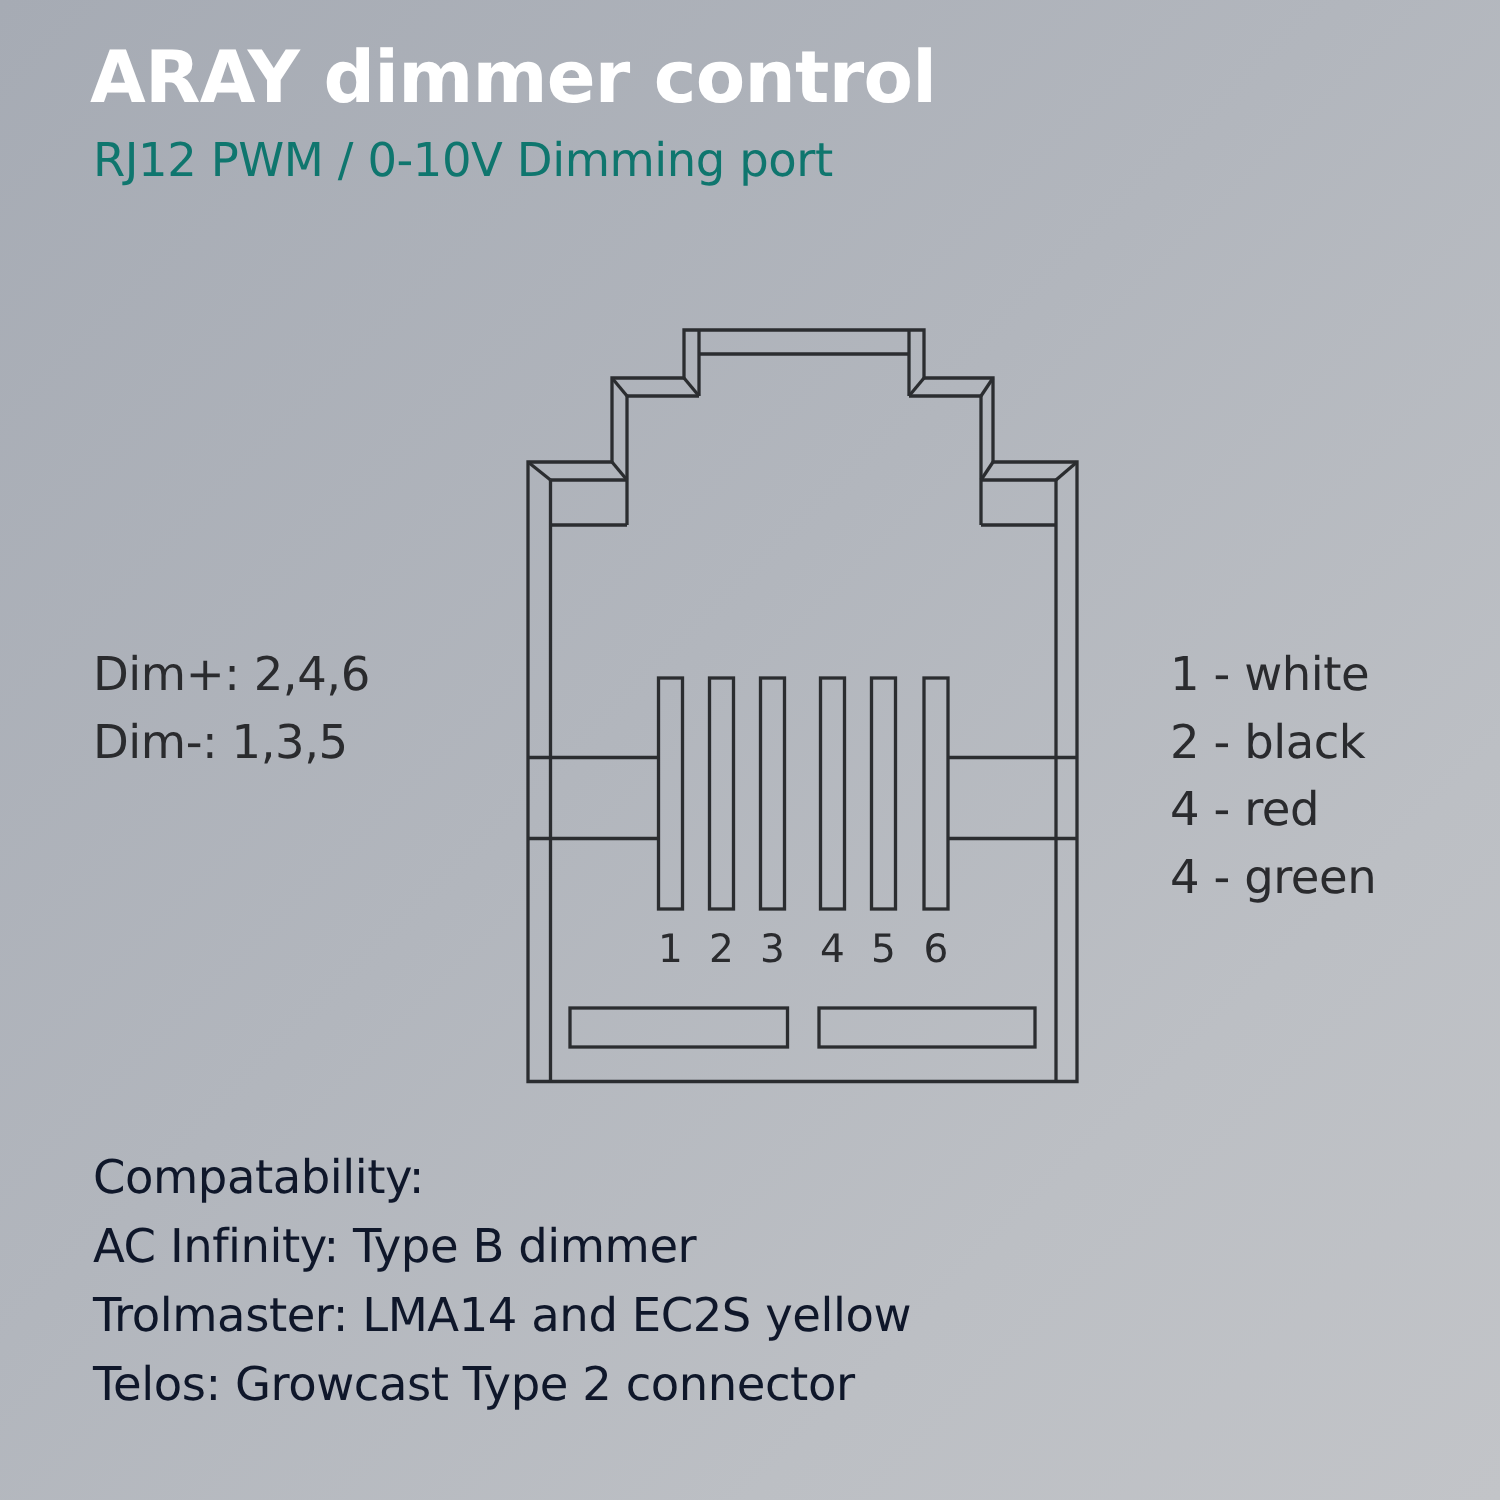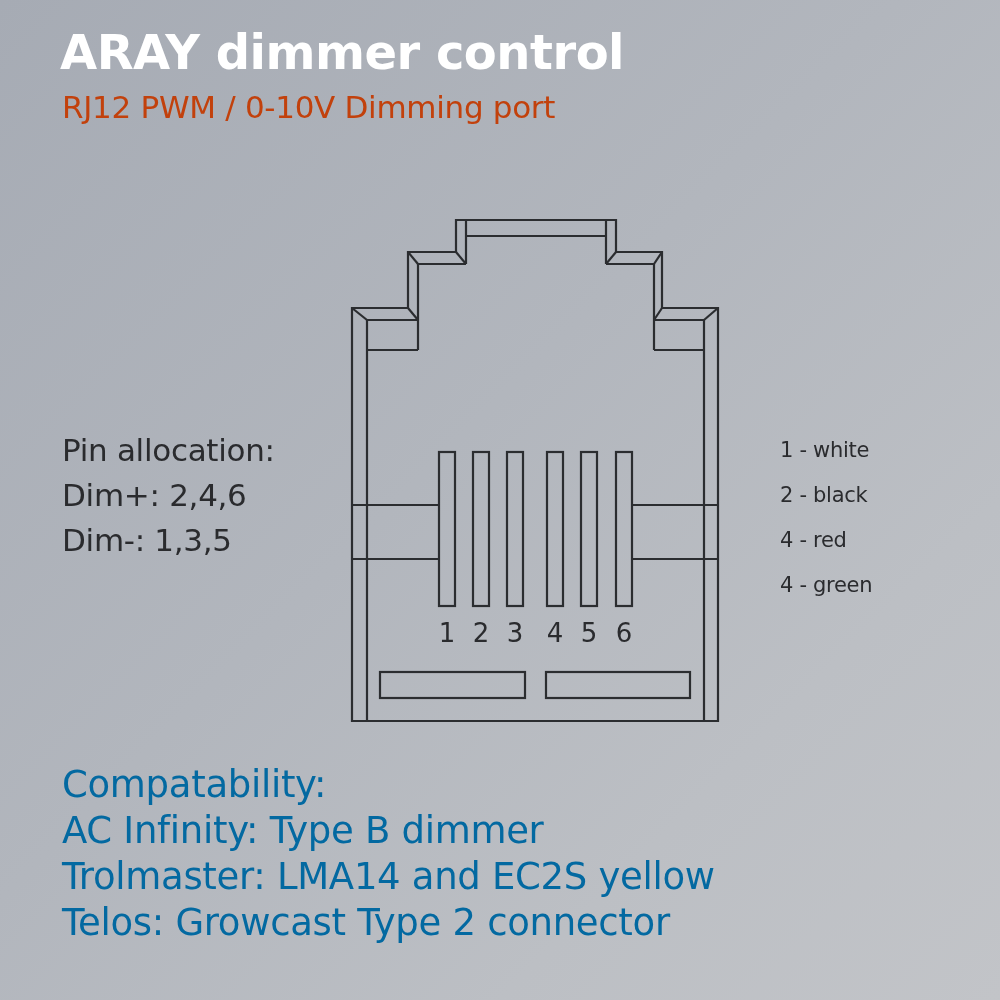--- a/index.html
+++ b/index.html
@@ -9,49 +9,48 @@
       font-family: "DejaVu Sans", "Liberation Sans", sans-serif;
     }
     .title {
       position: absolute; left: 60px; top: 28px;
       font-size: 48px; font-weight: bold; color: #ffffff; letter-spacing: -0.5px;
       line-height: 1;
       text-align: center;
     }
     .subtitle {
       position: absolute; left: 62px; top: 92px;
-      font-size: 31px; color: #c2410c; line-height: 1; letter-spacing: -0.3px;
+      font-size: 31px; color: #0f766e; line-height: 1; letter-spacing: -0.3px;
     }
     .left-block {
       position: absolute; left: 62px; top: 428px;
       font-size: 31px; color: #2a2b2e; line-height: 45px; letter-spacing: -0.3px;
     }
     .right-block {
       position: absolute; left: 780px; top: 428px;
-      font-size: 21px; color: #2a2b2e; line-height: 45px; letter-spacing: -0.3px;
+      font-size: 31px; color: #2a2b2e; line-height: 45px; letter-spacing: -0.3px;
     }
     .compat {
       position: absolute; left: 62px; top: 762px;
-      font-size: 37px; color: #0369a1; line-height: 46px; letter-spacing: -0.3px;
+      font-size: 31px; color: #0f172a; line-height: 46px; letter-spacing: -0.3px;
     }
     .line { white-space: nowrap; }
     svg.diagram { position: absolute; left: 0; top: 0; }
     .pin-num {
       position: absolute; top: 620px; font-size: 26px; color: #2a2b2e;
       font-family: "DejaVu Sans", sans-serif; width: 30px; text-align: center; line-height: 1;
     }
   </style>
 </head>
 <body>
 
 <div class="title">ARAY dimmer control</div>
 <div class="subtitle">RJ12 PWM / 0-10V Dimming port</div>
 
 <div class="left-block">
-  <div class="line">Pin allocation:</div>
   <div class="line">Dim+: 2,4,6</div>
   <div class="line">Dim-: 1,3,5</div>
 </div>
 
 <svg class="diagram" width="1000" height="1000" viewBox="0 0 1000 1000">
   <g fill="none" stroke="#2b2d30" stroke-width="2.2" stroke-linejoin="miter">
 
     <path d="M352,721 L352,308 L408,308 L408,252 L456,252 L456,220 L616,220 L616,252 L662,252 L662,308 L718,308 L718,721 Z"></path>
 
     <line x1="466" y1="236" x2="606" y2="236"></line>

